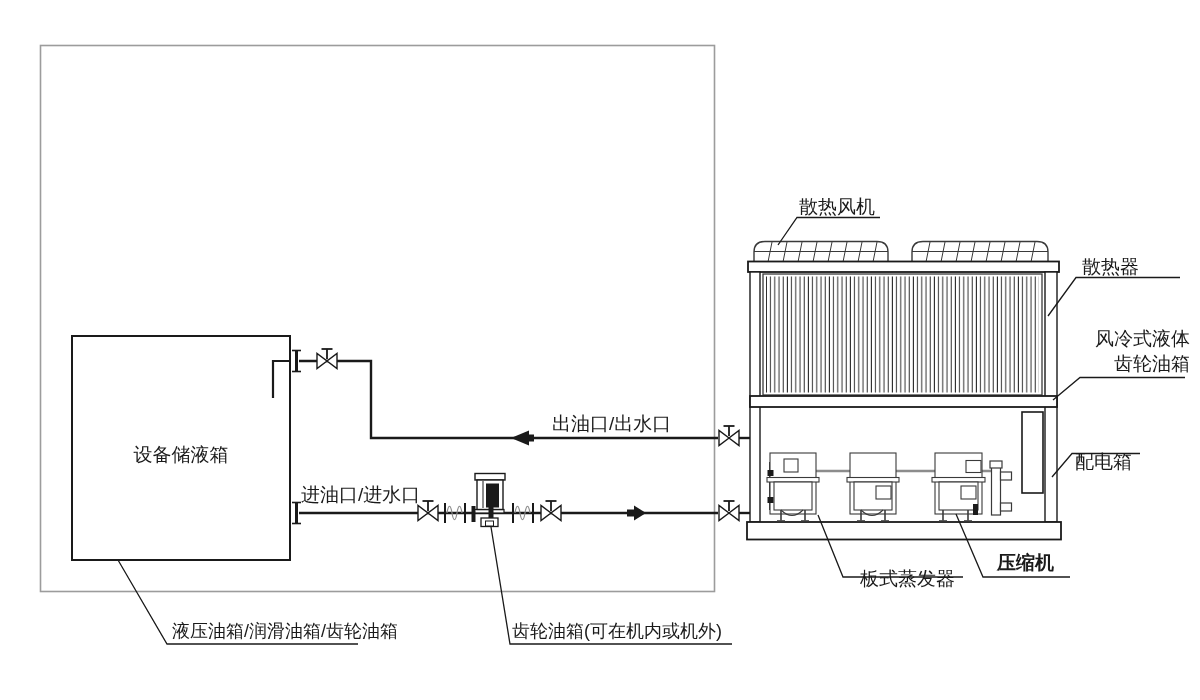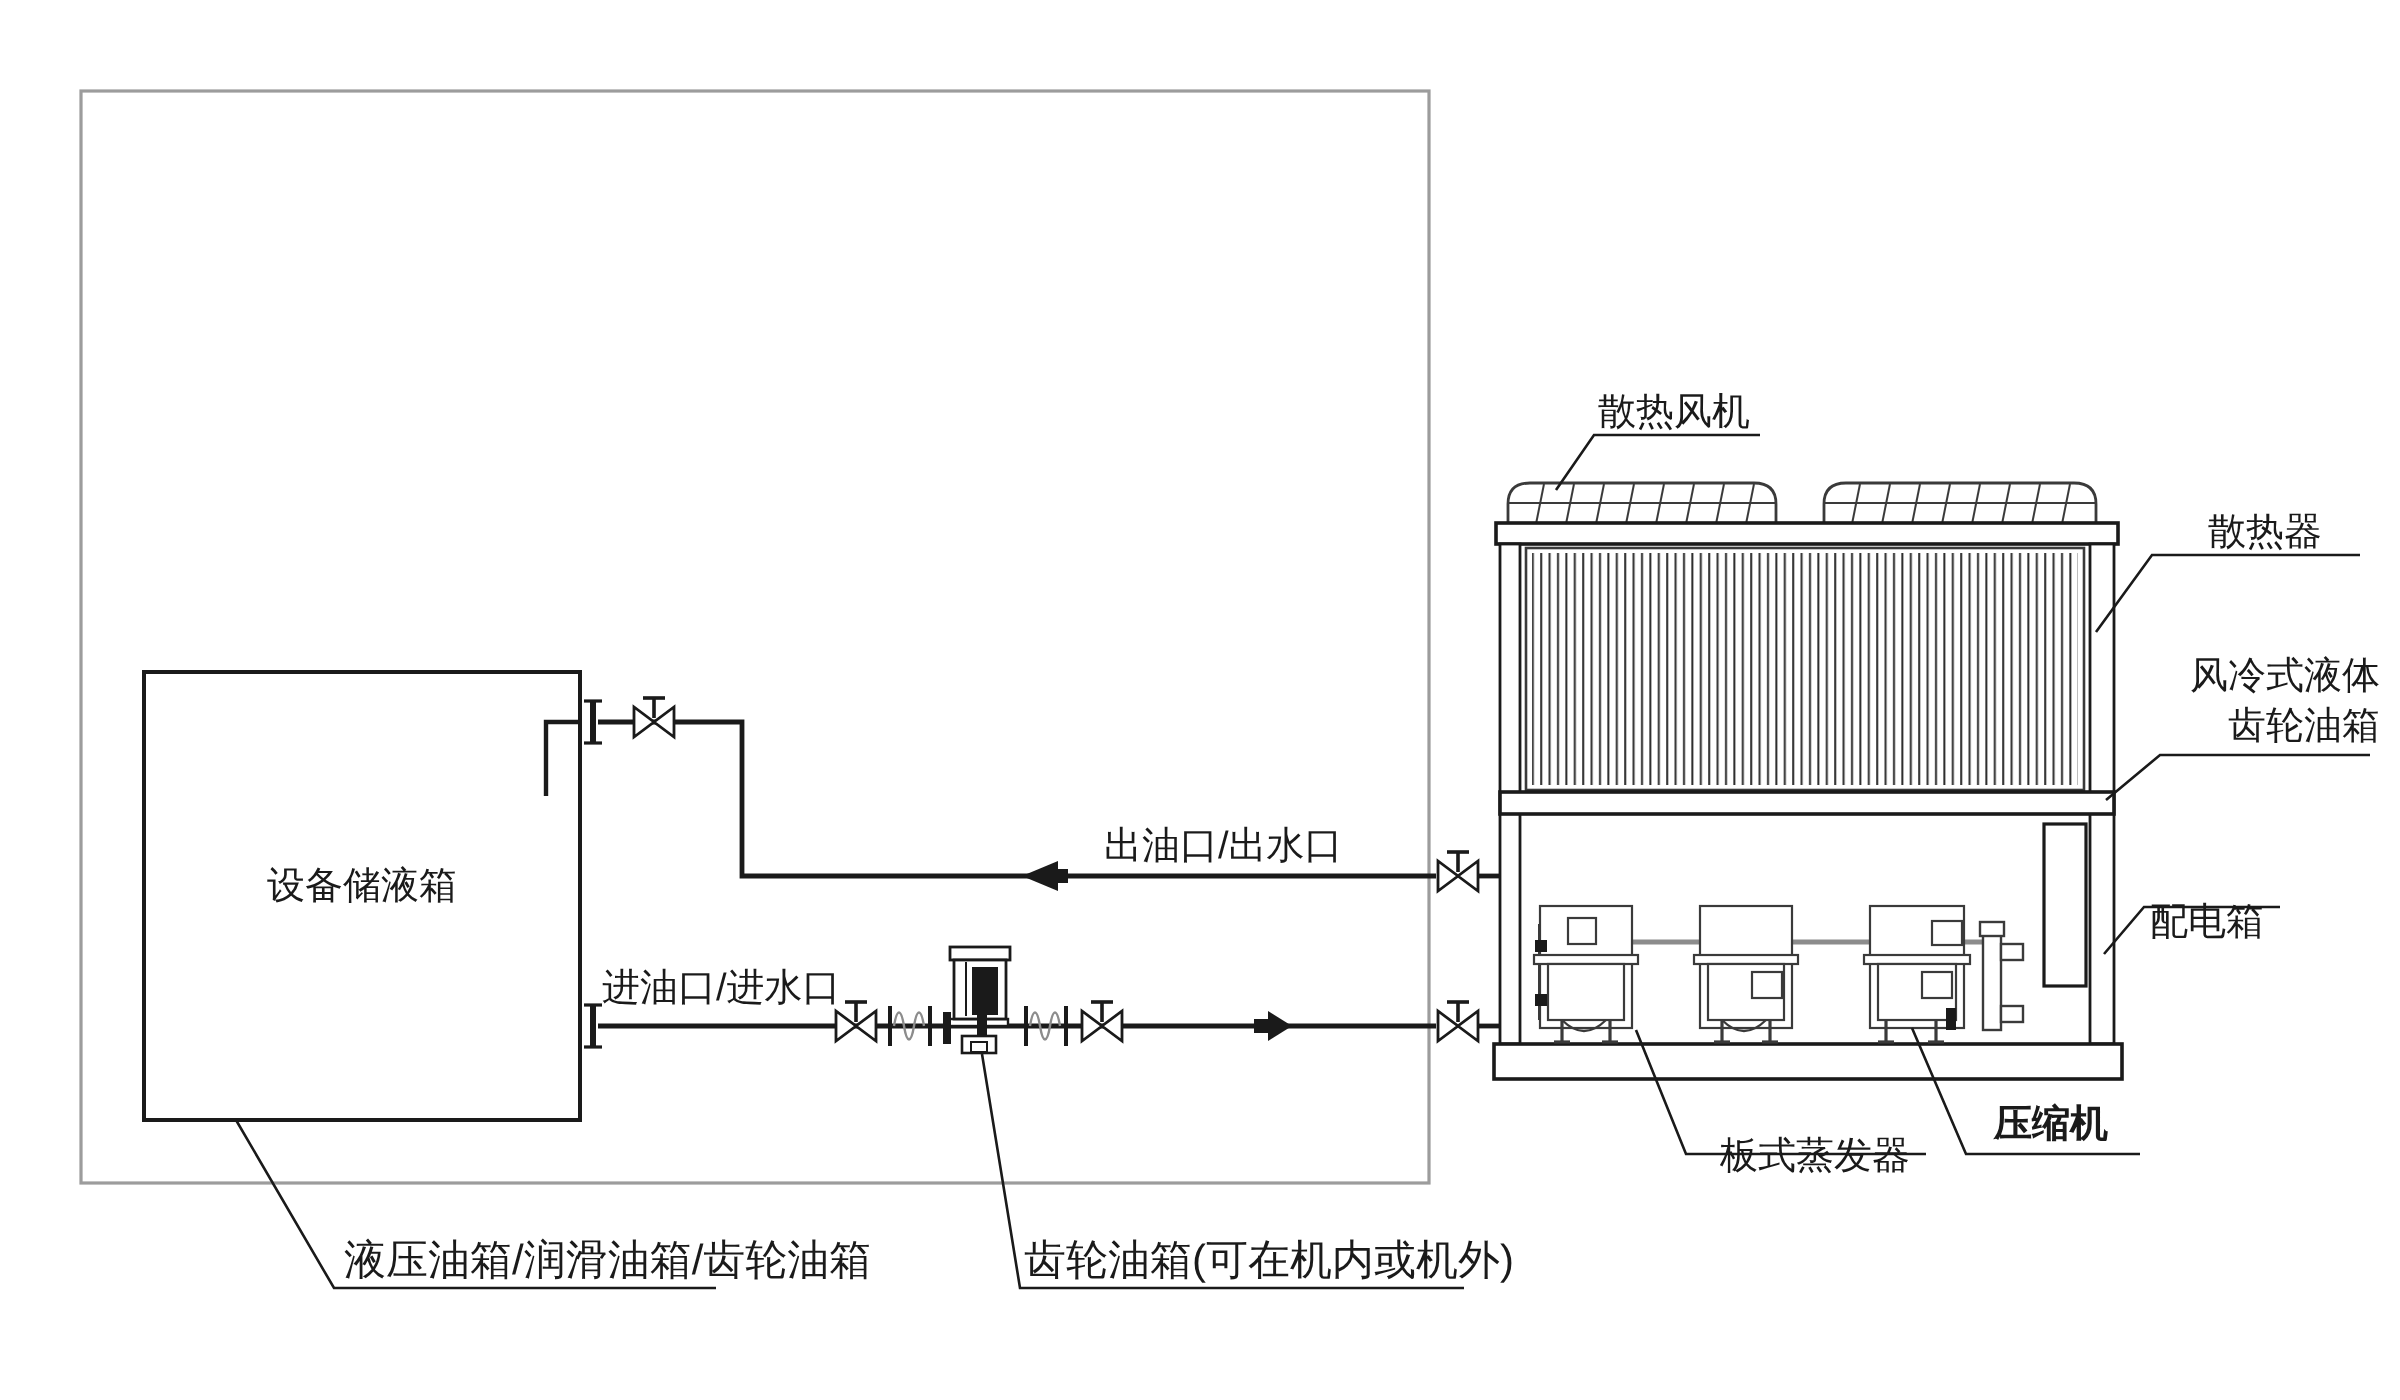--- a/index.html
+++ b/index.html
@@ -10,21 +10,21 @@
          font-family:"Liberation Sans", sans-serif;color:var(--line);overflow:hidden;border-radius:30px;}
   svg{position:absolute;left:0;top:0;}
   .ln{stroke:var(--line);}
   .fl{fill:var(--line);}
   .wh{fill:#ffffff;}
   .nofill{fill:none;}
   .frame{stroke:var(--frame_gray);}
   .gray{stroke:var(--pipe_gray);}
   .thin{stroke:#3a3a3a;}
   .lbl{position:absolute;font-size:19px;line-height:22px;color:var(--line);white-space:nowrap;}
-  .lbl-sm{font-size:21px;text-align:center;}
+  .lbl-sm{font-size:18px;text-align:center;}
   .lbl-center{display:flex;align-items:center;justify-content:center;}
   .chiller-name{width:112px;text-align:right;white-space:normal;line-height:25px;}
   .tank-name{width:218px;height:224px;}
 </style>
 </head>
 <body>
 
 <div id="stage">
 
 <svg width="1200" height="700" viewBox="0 0 1200 700">
@@ -190,27 +190,27 @@
   <polyline points="1180,277.5 1076,277.5 1048,316" class="nofill ln" stroke-width="1.3"></polyline>
   <polyline points="1185,377.5 1080,377.5 1053,400" class="nofill ln" stroke-width="1.3"></polyline>
   <polyline points="1140,453.5 1072,453.5 1052,477" class="nofill ln" stroke-width="1.3"></polyline>
   <polyline points="818,515 843,577 963,577" class="nofill ln" stroke-width="1.3"></polyline>
   <polyline points="956,514 983,577 1070,577" class="nofill ln" stroke-width="1.3"></polyline>
   <polyline points="118,560 167,644 358,644" class="nofill ln" stroke-width="1.3"></polyline>
   <polyline points="491,527 510,644 732,644" class="nofill ln" stroke-width="1.3"></polyline>
 </svg>
 
 <div class="lbl" style="left:799px;top:196px;">散热风机</div>
-<div class="lbl" style="left:1082px;top:256px;margin-left:22px;">散热器</div>
+<div class="lbl" style="left:1082px;top:256px;">散热器</div>
 <div class="lbl chiller-name" style="left:1078px;top:326px;">
   <div>风冷式液体</div>
   <div>齿轮油箱</div>
 </div>
 <div class="lbl" style="left:1075px;top:451px;">配电箱</div>
 <div class="lbl" style="left:860px;top:552px;margin-top:16px;">板式蒸发器</div>
 <div class="lbl" style="left:997px;top:552px;font-weight:bold;">压缩机</div>
-<div class="lbl lbl-center tank-name" style="left:72px;top:332px;font-family:Liberation Mono, monospace;">设备储液箱</div>
+<div class="lbl lbl-center tank-name" style="left:72px;top:344px;font-family:Liberation Mono, monospace;">设备储液箱</div>
 <div class="lbl" style="left:552px;top:413px;">出油口/出水口</div>
 <div class="lbl" style="left:301px;top:484px;">进油口/进水口</div>
 <div class="lbl lbl-sm" style="left:172px;top:620px;">液压油箱/润滑油箱/齿轮油箱</div>
 <div class="lbl lbl-sm" style="left:512px;top:620px;">齿轮油箱(可在机内或机外)</div>
 
 </div>
 
 </body></html>

